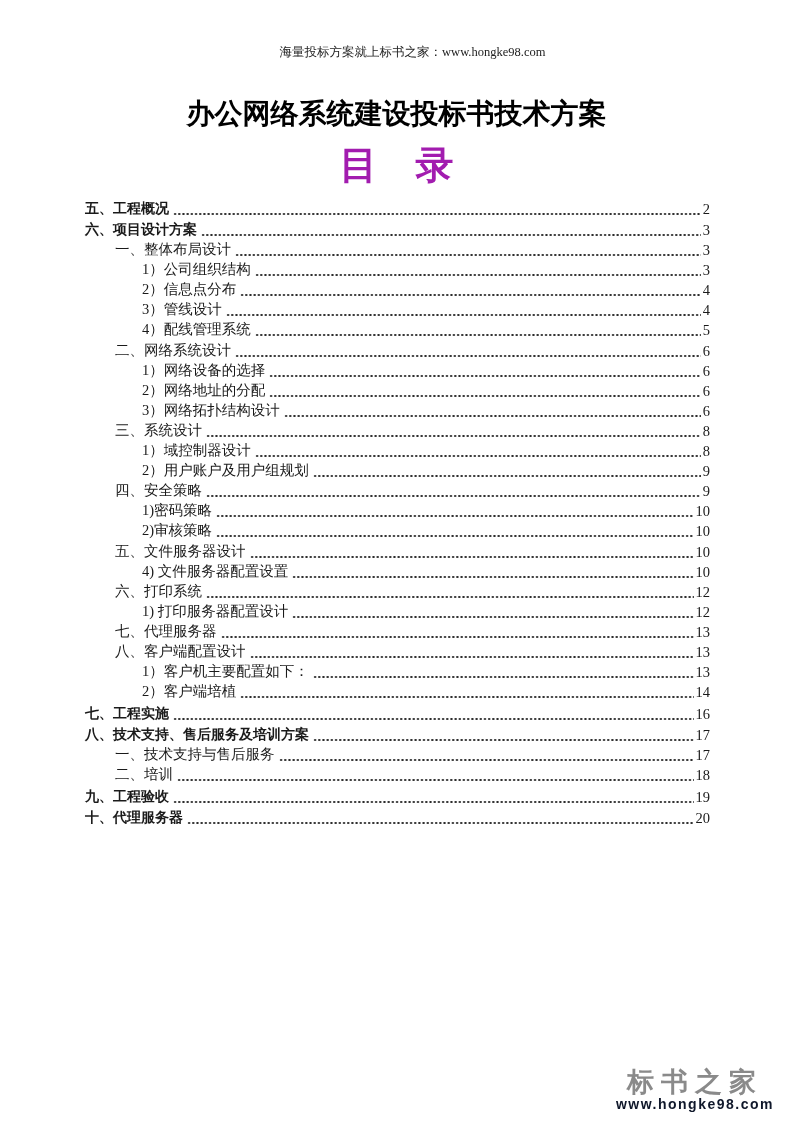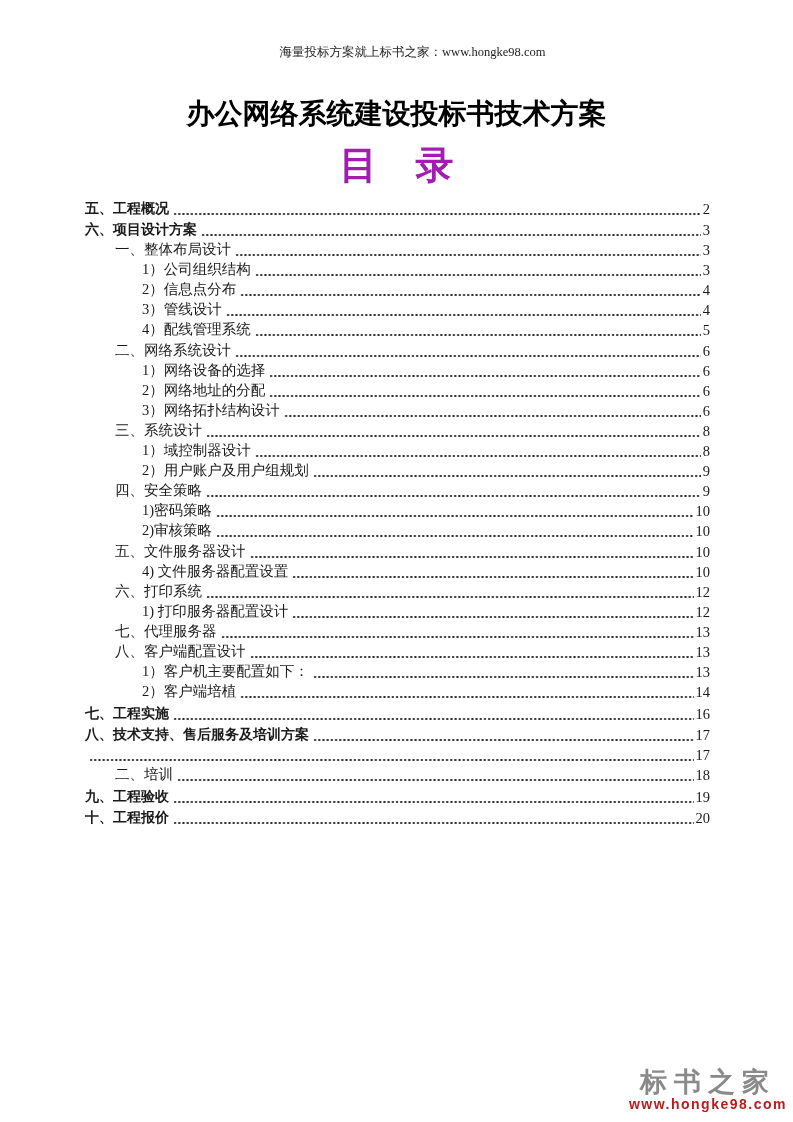--- a/index.html
+++ b/index.html
@@ -30,29 +30,29 @@
   .toc-row.level3 .label{padding-left:57px;}
   .toc-row .label{white-space:nowrap;}
   .leader{
     flex:1;height:4px;margin:0 2px 2px 4px;align-self:flex-end;
     background-image:radial-gradient(circle, #2a2a2a 0.9px, transparent 1.15px);
     background-size:4.2px 4px;background-position:left bottom;background-repeat:repeat-x;
   }
   .pagenum{white-space:nowrap;font-weight:normal;}
   .toc-row.bold .pagenum{font-weight:normal;font-size:14.5px;}
   .watermark{
-    position:absolute;right:6px;bottom:10px;text-align:center;
+    position:absolute;right:19px;bottom:10px;text-align:center;
     font-family:"Liberation Sans", sans-serif;line-height:1.05;
   }
   .watermark-name{
     font-size:27px;font-weight:bold;letter-spacing:7px;color:#8a8a8a;
     white-space:nowrap;
   }
   .watermark-url{
-    font-size:14px;letter-spacing:1.5px;color:#b91c1c;white-space:nowrap;
+    font-size:14px;letter-spacing:1.5px;color:#0f172a;white-space:nowrap;
     font-weight:bold;margin-top:1px;
   }
 </style>
 </head>
 <body>
 
 <div class="header-note">海量投标方案就上标书之家：www.hongke98.com</div>
 
 <div class="doc-title">办公网络系统建设投标书技术方案</div>
 
@@ -188,35 +188,36 @@
       <span class="label">七、工程实施</span>
       <span class="leader"></span>
       <span class="pagenum">16</span>
     </div>
     <div class="toc-row level1 bold">
       <span class="label">八、技术支持、售后服务及培训方案</span>
       <span class="leader"></span>
       <span class="pagenum">17</span>
     </div>
     <div class="toc-row level2">
+      <span class="label">一、技术支持与售后服务</span>
       <span class="leader"></span>
       <span class="pagenum">17</span>
     </div>
     <div class="toc-row level2">
       <span class="label">二、培训</span>
       <span class="leader"></span>
       <span class="pagenum">18</span>
     </div>
     <div class="toc-row level1 bold">
       <span class="label">九、工程验收</span>
       <span class="leader"></span>
       <span class="pagenum">19</span>
     </div>
     <div class="toc-row level1 bold">
-      <span class="label">十、工程报价</span>
+      <span class="label">十、代理服务器</span>
       <span class="leader"></span>
       <span class="pagenum">20</span>
     </div>
   </div>
 
 <div class="watermark">
   <div class="watermark-name">标书之家</div>
   <div class="watermark-url">www.hongke98.com</div>
 </div>
 

